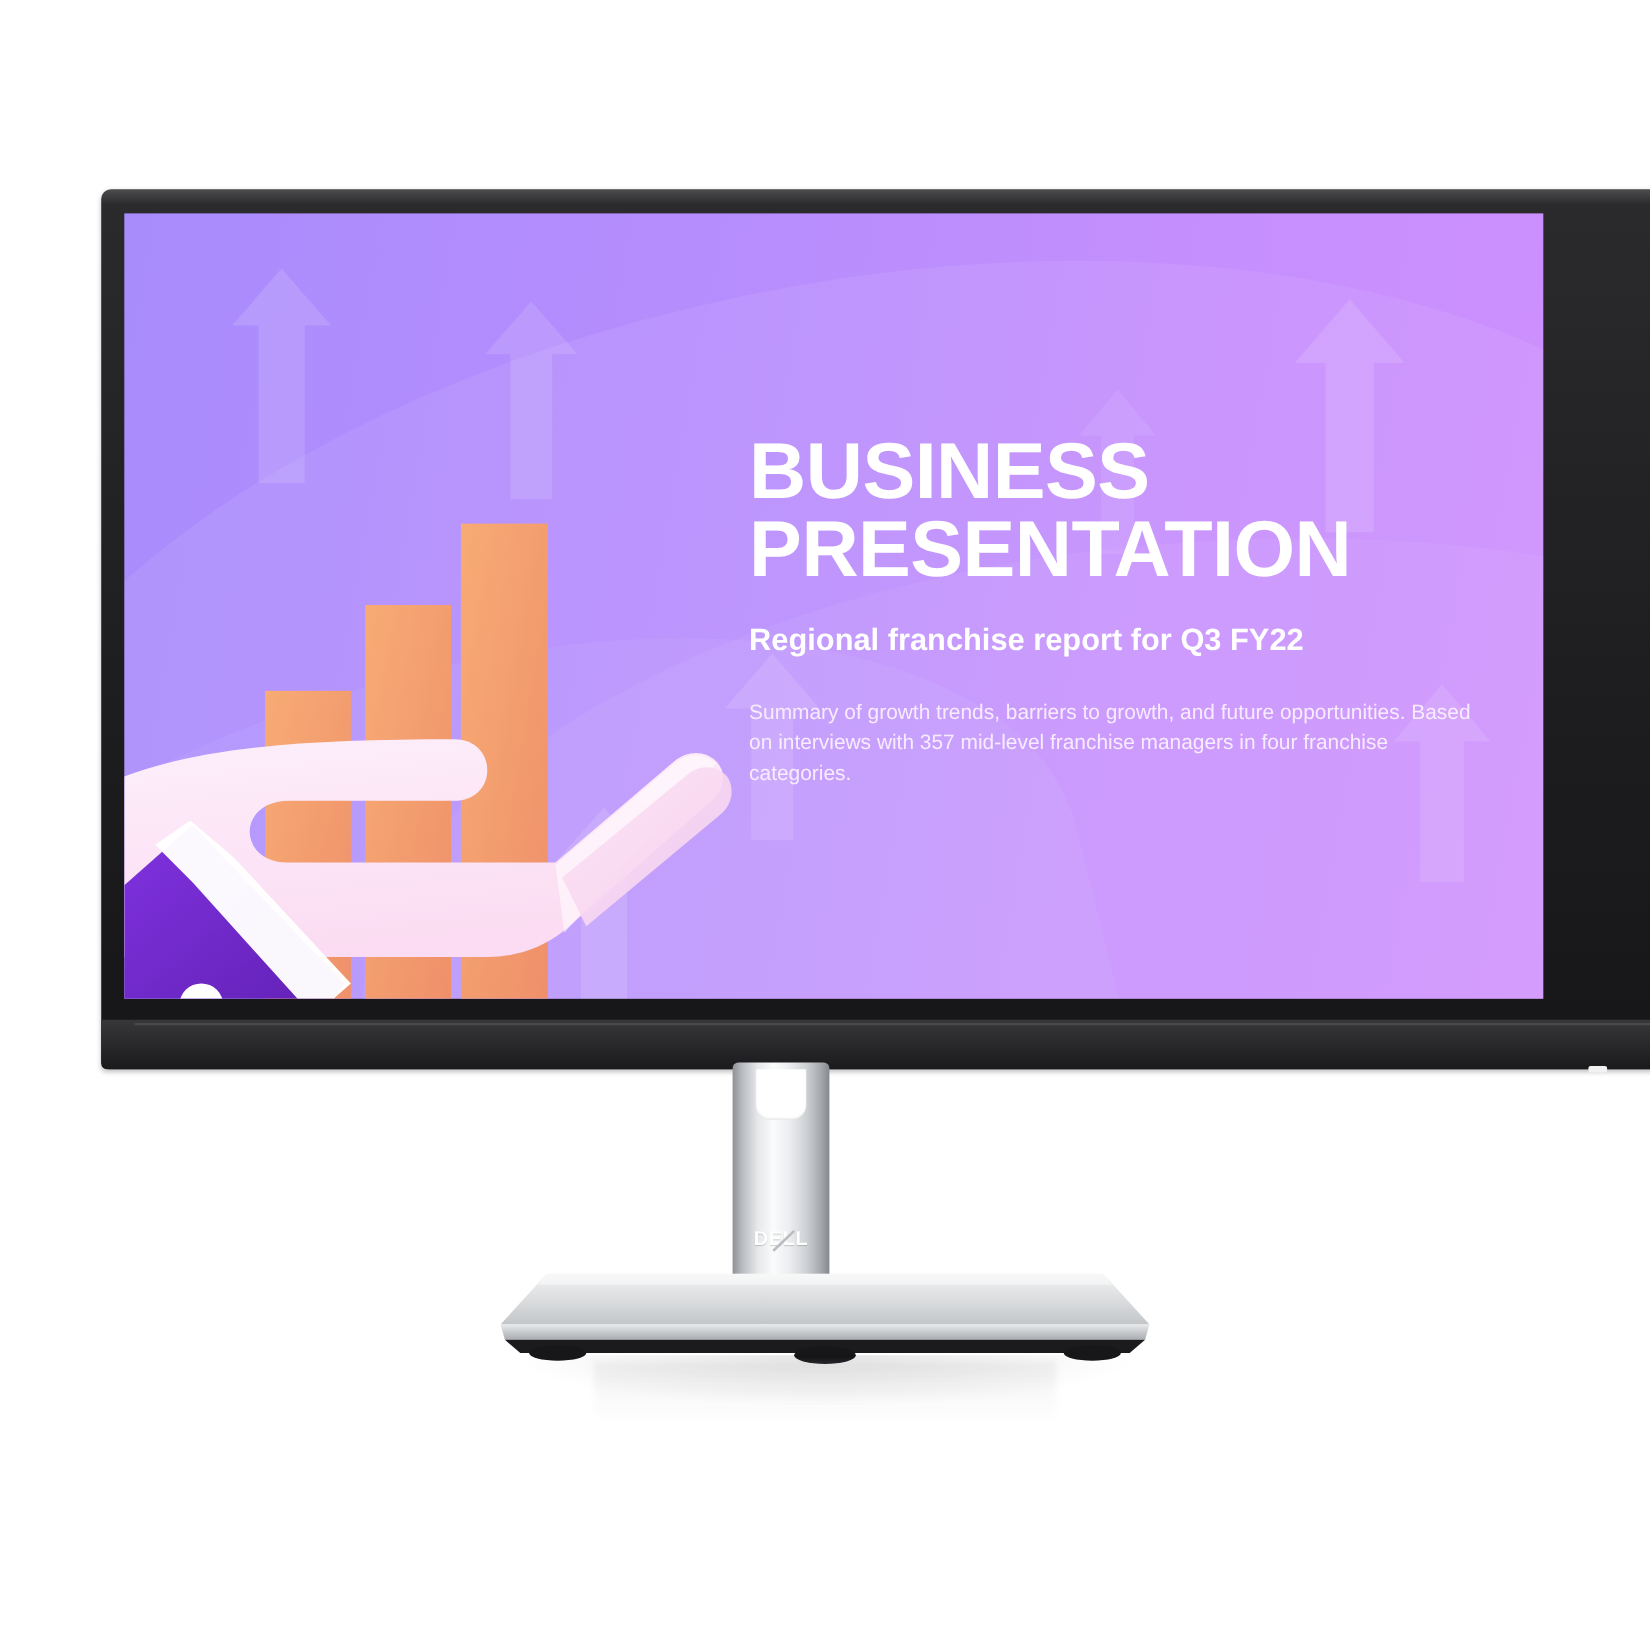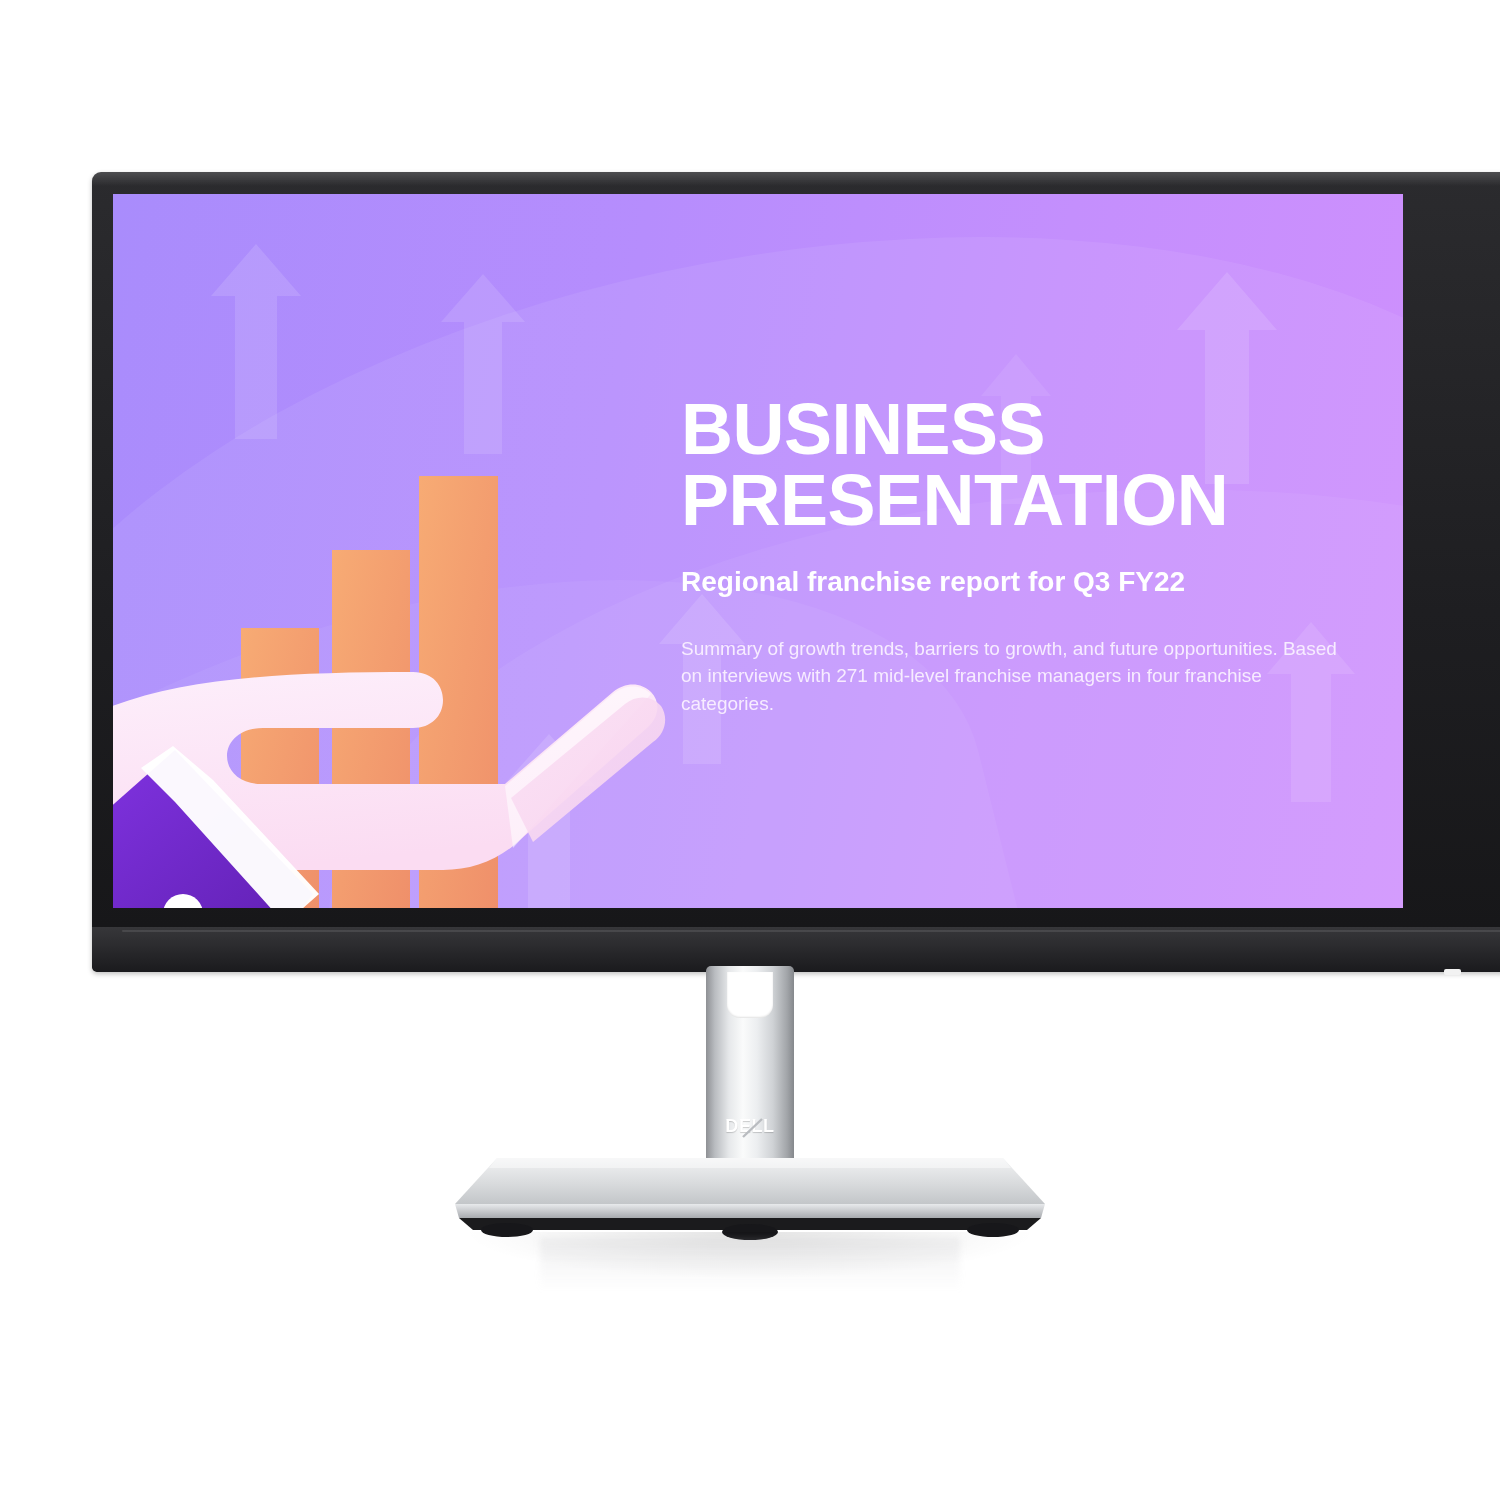--- a/index.html
+++ b/index.html
@@ -152,21 +152,21 @@
     font-weight: normal;
     font-size: 19px;
     line-height: 1.46;
     margin: 0;
     max-width: 660px;
   }
 
   
   #neck {
     position: absolute;
-    left: 706px;
+    left: 666px;
     top: 966px;
     width: 88px;
     height: 200px;
     background: linear-gradient(90deg,
       #8e9094 0%, #b9bcc0 10%, #e6e8ea 26%, #fafbfb 42%,
       #eceef0 58%, #cfd2d5 76%, #a2a5a9 92%, #85888c 100%);
     border-radius: 5px 5px 3px 3px;
   }
   #neck-hole {
     position: absolute;
@@ -340,21 +340,21 @@
           <circle cx="70" cy="720" r="20" fill="#ffffff"></circle>
           <circle cx="18" cy="748" r="20" fill="#ffffff"></circle>
         </g>
       </svg>
     </div>
 
     <div id="slide-text">
       <h1 id="slide-title">BUSINESS
 PRESENTATION</h1>
       <h2 id="slide-subtitle">Regional franchise report for Q3 FY22</h2>
-      <p id="slide-body">Summary of growth trends, barriers to growth, and future opportunities. Based on interviews with 271 mid-level franchise managers in four franchise categories.</p>
+      <p id="slide-body">Summary of growth trends, barriers to growth, and future opportunities. Based on interviews with 357 mid-level franchise managers in four franchise categories.</p>
     </div>
 
   </div>
 
   <div class="chin">
     <div class="chin-hi"></div>
     <div class="power-led"></div>
   </div>
 
 </div>

